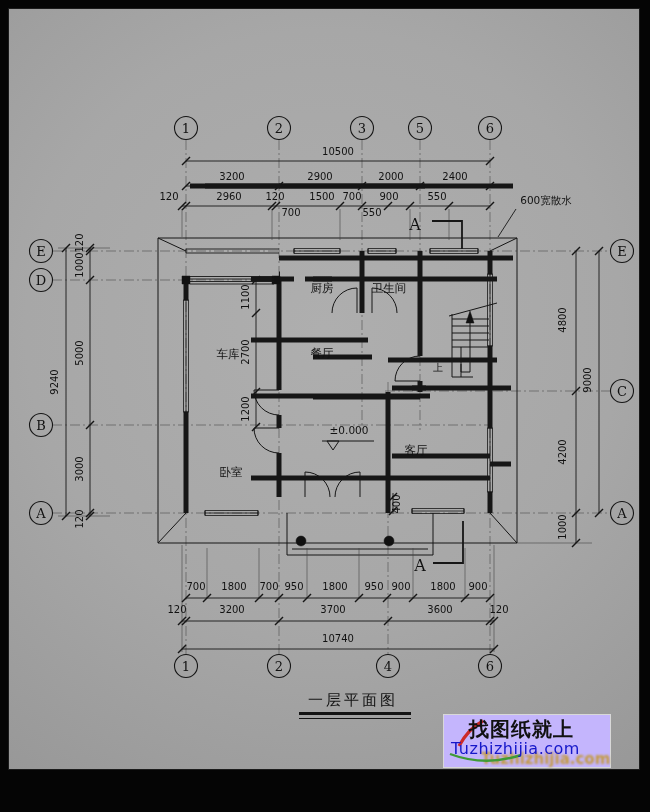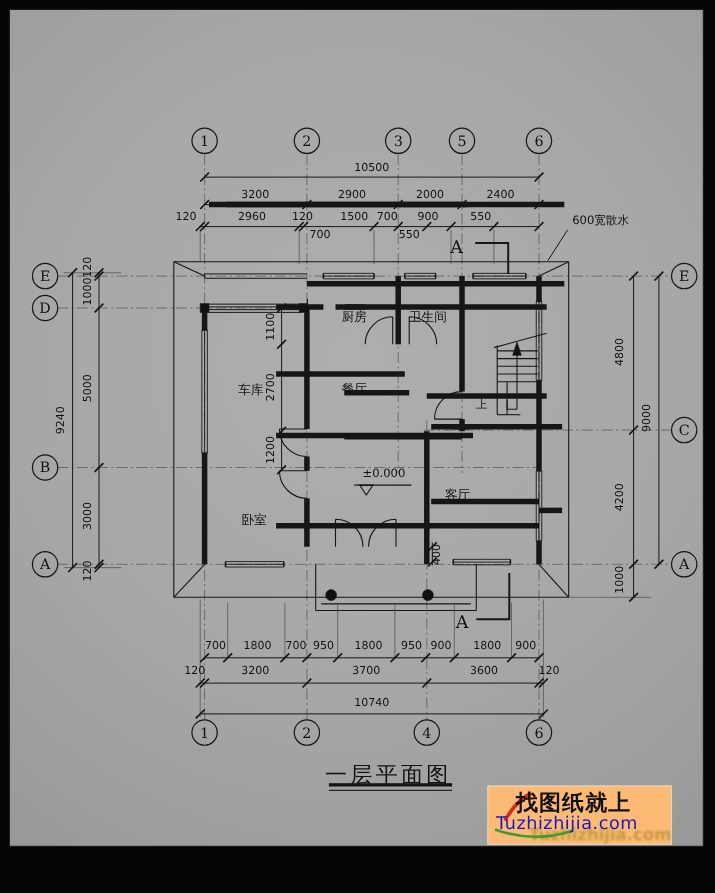--- a/index.html
+++ b/index.html
@@ -3,24 +3,24 @@
 <meta charset="utf-8">
 <style>
   html,body{margin:0;padding:0;background:#050505;width:650px;height:812px;overflow:hidden;
     font-family:"DejaVu Sans","Liberation Sans",sans-serif;}
   #stage{position:relative;width:650px;height:812px;}
   #paper{position:absolute;left:8px;top:8px;width:632px;height:762px;
     background:radial-gradient(circle at 50% 42%, #aeaeae 0%, #a7a7a7 55%, #989898 100%);
     border:1px solid #1c1c1c;box-sizing:border-box;}
   svg{position:absolute;left:0;top:0;}
   #title-block{position:absolute;left:292px;top:691px;width:122px;text-align:center;
-    font-size:20px;letter-spacing:3px;color:#111;font-weight:500;}
+    font-size:15px;letter-spacing:3px;color:#111;font-weight:500;}
   .title-line1{position:absolute;left:299px;top:712px;width:112px;height:3px;background:#141414;}
   .title-line2{position:absolute;left:299px;top:718px;width:112px;height:1px;background:#141414;}
-  #watermark{position:absolute;left:443px;top:714px;width:168px;height:54px;background:#fdba74;
+  #watermark{position:absolute;left:443px;top:714px;width:168px;height:54px;background:#c4b5fd;
     overflow:hidden;box-shadow:0 0 0 1px #d8d8d8 inset;}
   #wm-line1{position:absolute;left:26px;top:2px;font-size:20px;font-weight:bold;color:#111;
     letter-spacing:1px;z-index:3;}
   #wm-line2{position:absolute;left:8px;top:25px;font-size:16px;font-weight:normal;color:#1517c9;
     letter-spacing:0.5px;z-index:3;}
   #wm-echo{position:absolute;left:38px;top:36px;font-size:15px;font-weight:bold;color:#c49a3f;
     filter:blur(1.1px);z-index:1;}
   #wm-swoosh{position:absolute;left:0;top:0;z-index:2;}
 </style>
 </head>

